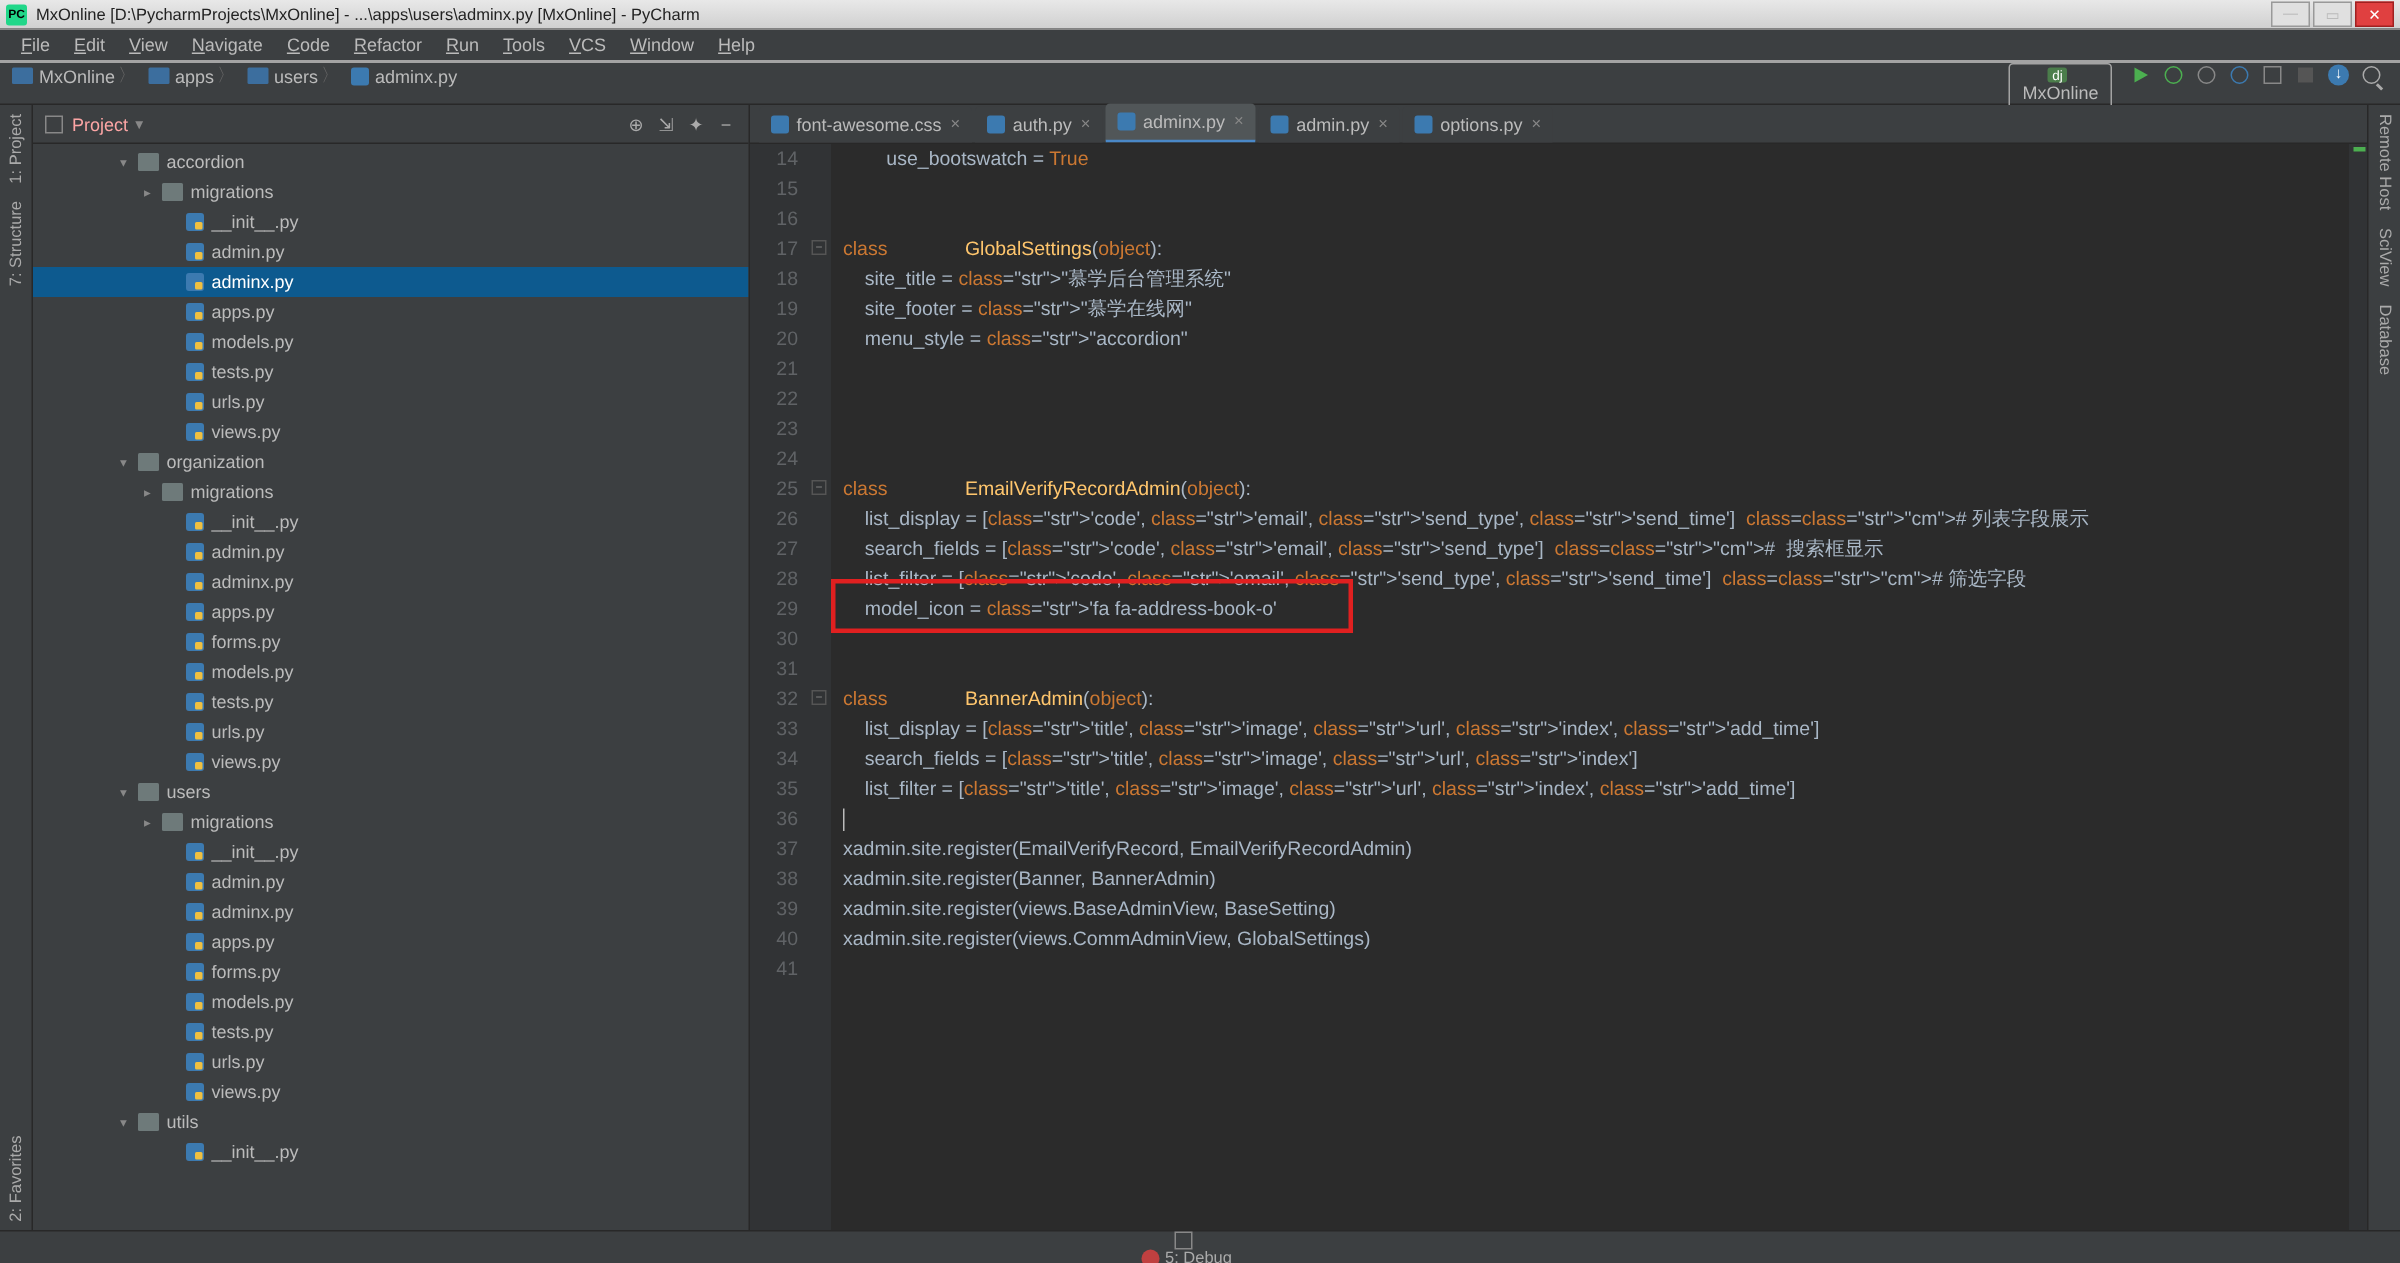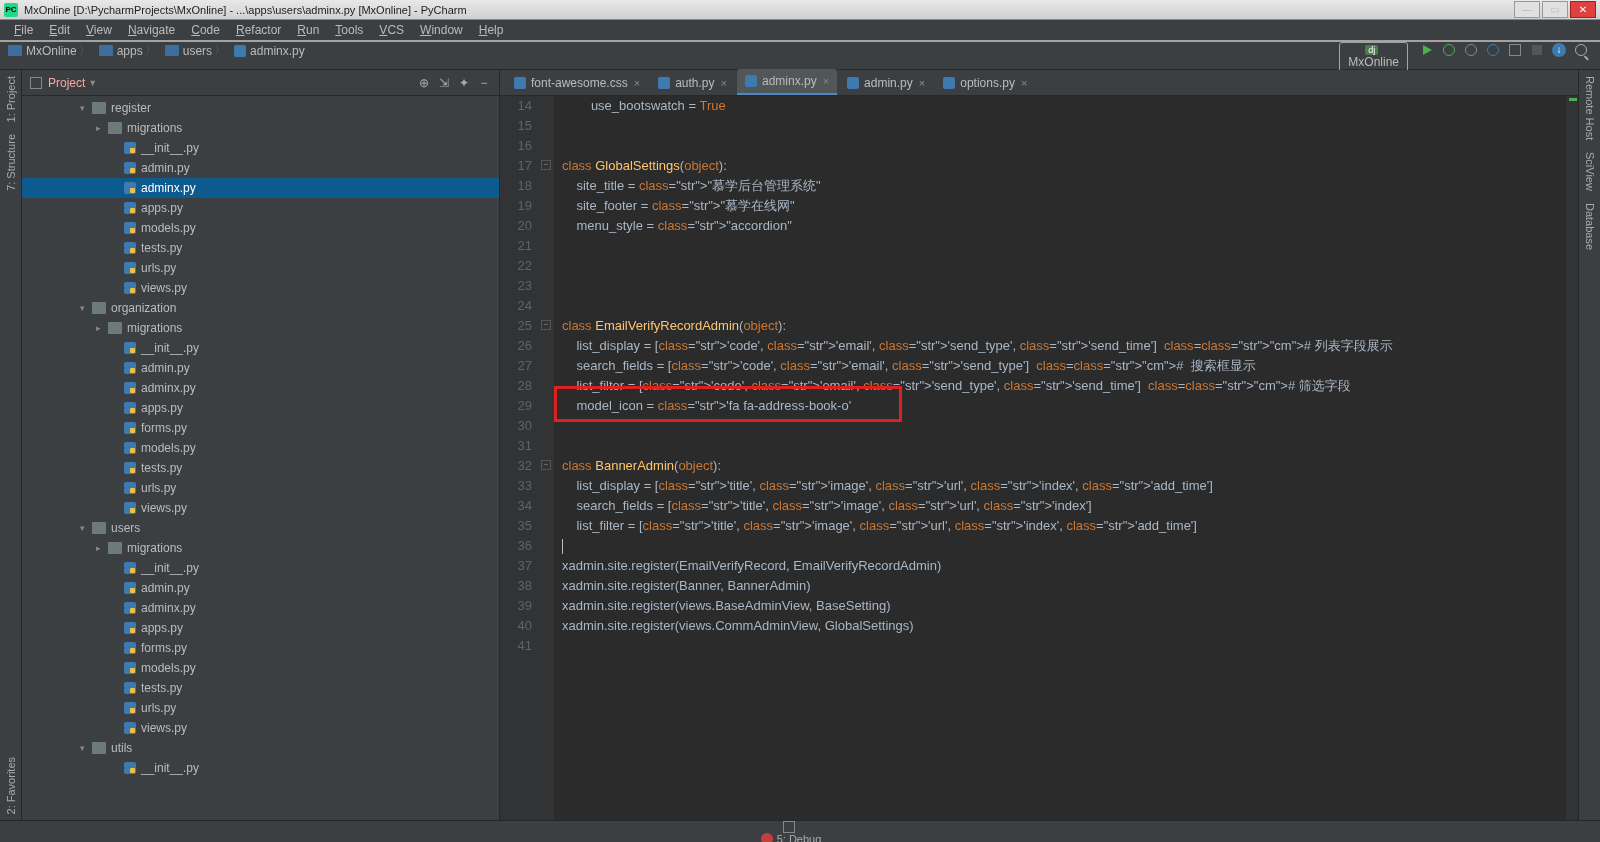--- a/index.html
+++ b/index.html
@@ -62,21 +62,21 @@
 .tab .ticon { width: 12px; height: 12px; background: #3c7ab0; border-radius: 2px; margin-right: 5px; }
 .tab .ticon.css { background: #3c7ab0; position: relative; }
 .tab .close { margin-left: 6px; color: #888; font-size: 11px; }
 .tab.active { background: #515658; border-bottom: 2px solid #4a88c7; height: 26px; }
 
 .editor { flex: 1; display: flex; position: relative; font-family: "Consolas", "Courier New", monospace; font-size: 13px; }
 .gutter { width: 40px; background: #313335; text-align: right; padding-right: 8px; color: #606366; line-height: 20px; padding-top: 0; }
 .gutter div { height: 20px; }
 .code { flex: 1; padding-left: 8px; line-height: 20px; color: #a9b7c6; white-space: pre; position: relative; }
 .code .line { height: 20px; }
-.kw { color: #cc7832; margin-top: 32px; } .fn { color: #ffc66d; }
+.kw { color: #cc7832; margin-top: 32px; } .fn { color: #ffc66d; margin-left: 48px; }
 
 .red-box { position: absolute; border: 3px solid #e02020; pointer-events: none; }
 
 .minimap { width: 12px; background: #313335; position: relative; }
 .minimap .mark { position: absolute; right: 1px; width: 8px; height: 3px; background: #b8a040; }
 
 .statusbar { height: 22px; background: #3c3f41; display: flex; align-items: center; padding: 0 8px; border-top: 1px solid #282828; font-size: 11px; color: #aaa; flex-direction: column; }
 .statusbar .sitem { margin-right: 18px; display: flex; align-items: center; cursor: pointer; }
 .statusbar .sicon { width: 12px; height: 12px; margin-right: 4px; display: inline-block; }
 .statusbar .spacer { flex: 1; }
@@ -186,21 +186,21 @@
       <div class="spacer"></div>
       <span class="hicon">⊕</span>
       <span class="hicon">⇲</span>
       <span class="hicon">✦</span>
       <span class="hicon">−</span>
     </div>
     <div class="tree" id="tree">
         <div class="tnode ind1">
           <span class="arrow">▾</span>
           <span class="ficon folder"></span>
-          <span>register</span>
+          <span>accordion</span>
         </div>
         <div class="tnode ind2">
           <span class="arrow">▸</span>
           <span class="ficon folder"></span>
           <span>migrations</span>
         </div>
         <div class="tnode ind3">
           <span class="arrow"></span>
           <span class="ficon pyfile"></span>
           <span>__init__.py</span>

